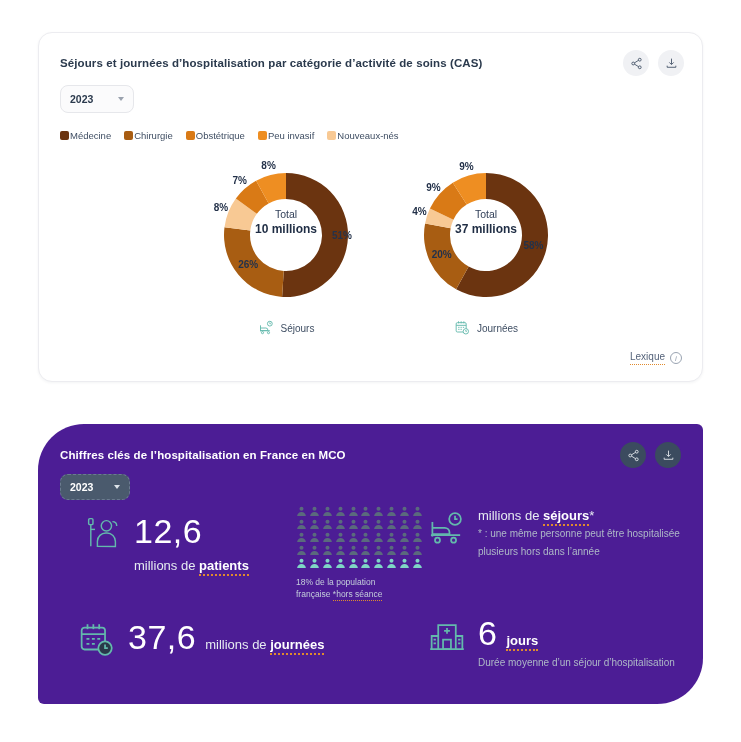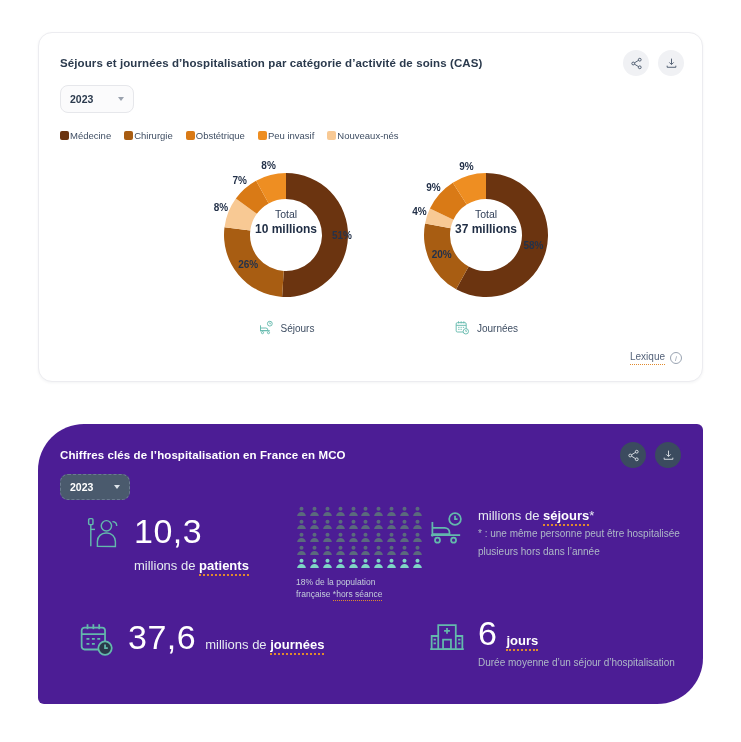--- a/index.html
+++ b/index.html
@@ -401,21 +401,21 @@
         <path d="M4 26V8"></path>
           <rect x="2.2" y="3" width="3.6" height="5" rx="1"></rect>
           <path d="M4 12h3.5"></path>
         <circle cx="17" cy="9" r="4.3"></circle>
         <path d="M9.5 26v-4.2A7 7 0 0 1 16.5 15h1A7 7 0 0 1 24.5 22v4.2z"></path>
         <path d="M22 5.5c2.2 0 3.6 1.6 3.6 3.6"></path>
       </svg>
     </span>
     <span class="kpi-body">
       <span class="kpi-line1">
-        <span class="kpi-num">10,3</span>
+        <span class="kpi-num">12,6</span>
       </span>
       <span class="kpi-unit kpi-unit-below"><span>millions de </span><b>patients</b></span>
     </span>
   </div>
 
   <div class="picto">
     <div class="picto-grid" id="picto-grid">
         <svg viewBox="0 0 24 24">
           <circle cx="12" cy="6" r="4.4" fill="#5a6a7d"></circle>
           <path d="M2.5 22c0-5.2 4.2-9 9.5-9s9.5 3.8 9.5 9z" fill="#5a6a7d"></path>

